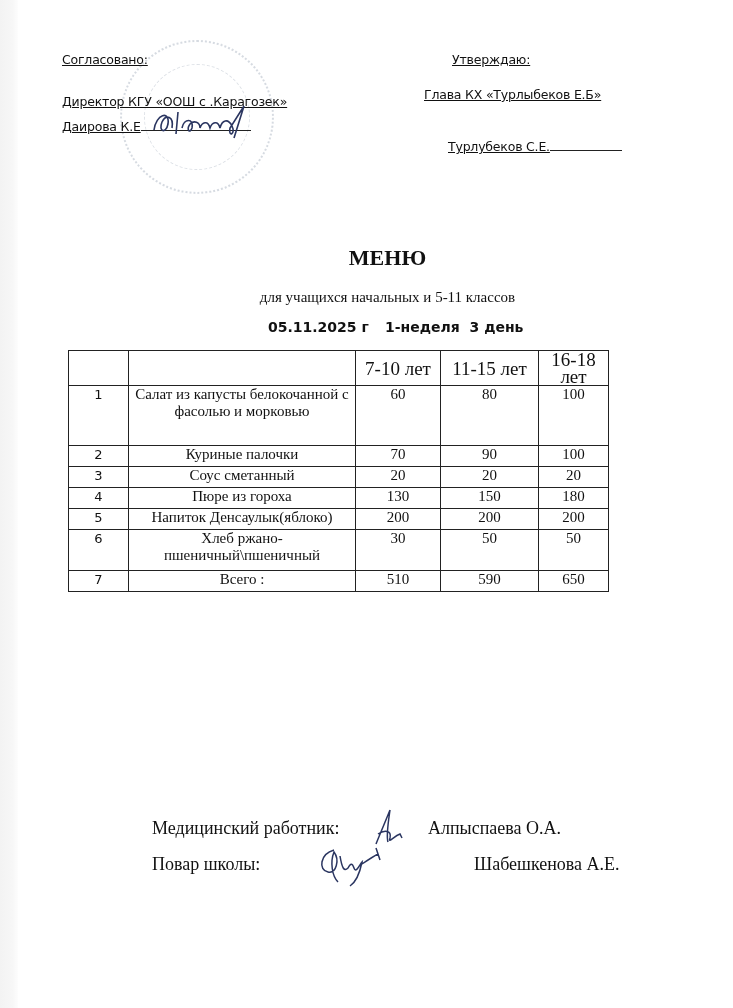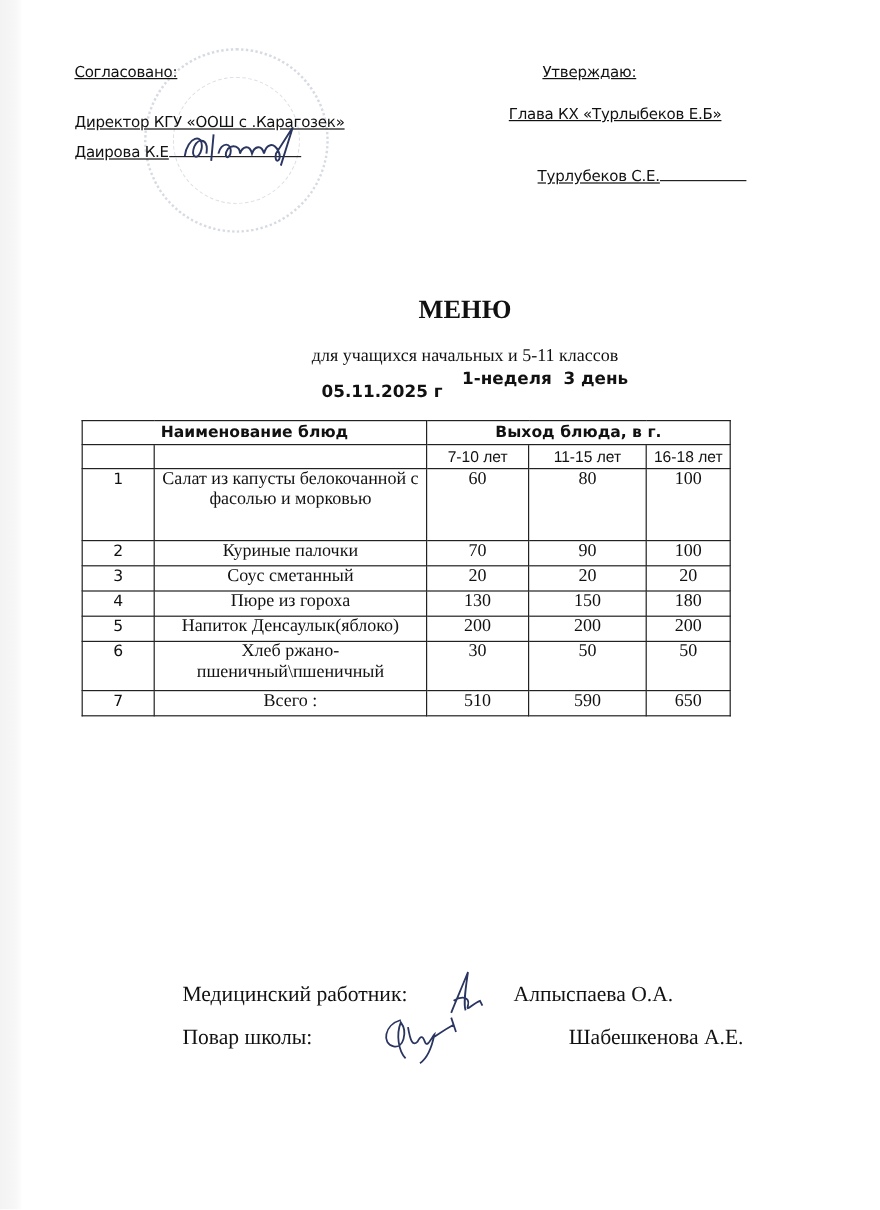--- a/index.html
+++ b/index.html
@@ -33,21 +33,21 @@
 
   table.menu {
     position:absolute; left:68px; top:350px; width:540px;
     border-collapse:collapse; table-layout:fixed;
   }
   table.menu td {
     border:1.3px solid #222; padding:0; vertical-align:top; text-align:center;
     line-height:17px;
   }
   .th-sans { font-family:"DejaVu Sans","Liberation Sans",sans-serif; font-size:13px; font-weight:bold; }
-  .ag-sans { font-family:Liberation Sans, sans-serif; font-size:13px; }
+  .ag-sans { font-family:Liberation Serif, serif; font-size:19px; }
   .num { font-family:"DejaVu Sans","Liberation Sans",sans-serif; font-size:13px; }
   .dish { font-family:"Liberation Serif","DejaVu Serif",serif; font-size:15px; }
   .val { font-family:Liberation Serif, serif; font-size:15px; }
 
   .footer { font-family:"Liberation Serif","DejaVu Serif",serif; font-size:18px; }
   .sig svg { display:block; }
 </style>
 </head>
 <body>
 
@@ -67,35 +67,31 @@
 
 <div class="abs sans hdr" style="left:452px;top:52px;">Утверждаю:</div>
 <div class="abs sans hdr" style="left:424px;top:87px;">Глава КХ «Турлыбеков Е.Б»</div>
 <div class="abs sans hdr" style="left:448px;top:118px;margin-top:20px;">
   <span>Турлубеков С.Е.</span><span class="sigline" style="width:72px;"></span>
 </div>
 
 <div class="abs serif title" style="left:0;width:775px;text-align:center;top:245px;">МЕНЮ</div>
 <div class="abs serif subtitle" style="left:0;width:775px;text-align:center;top:289px;">для учащихся начальных и 5-11 классов</div>
 <div class="abs sans dateline" style="left:268px;top:319px;">05.11.2025 г</div>
-<div class="abs sans dateline" style="left:385px;top:308px;white-space:pre;">1-неделя  3 день</div>
+<div class="abs sans dateline" style="left:385px;top:319px;white-space:pre;">1-неделя  3 день</div>
 
 <table class="menu">
   <colgroup>
     <col style="width:60px">
       <col style="width:227px">
       <col style="width:85px">
       <col style="width:98px">
       <col style="width:70px">
   </colgroup>
   <tbody>
-      <tr style="height:20px">
-    <td colspan="2" class="th-sans" style="vertical-align:middle">Наименование блюд</td>
-    <td colspan="3" class="th-sans" style="vertical-align:middle">Выход блюда, в г.</td>
-  </tr>
   <tr style="height:20px">
     <td></td>
     <td></td>
     <td class="ag-sans" style="vertical-align:middle">7-10 лет</td>
     <td class="ag-sans" style="vertical-align:middle">11-15 лет</td>
     <td class="ag-sans" style="vertical-align:middle">16-18 лет</td>
   </tr>
   <tr style="height:60px">
     <td class="num">1</td>
     <td class="dish">Салат из капусты белокочанной с фасолью и морковью</td>

